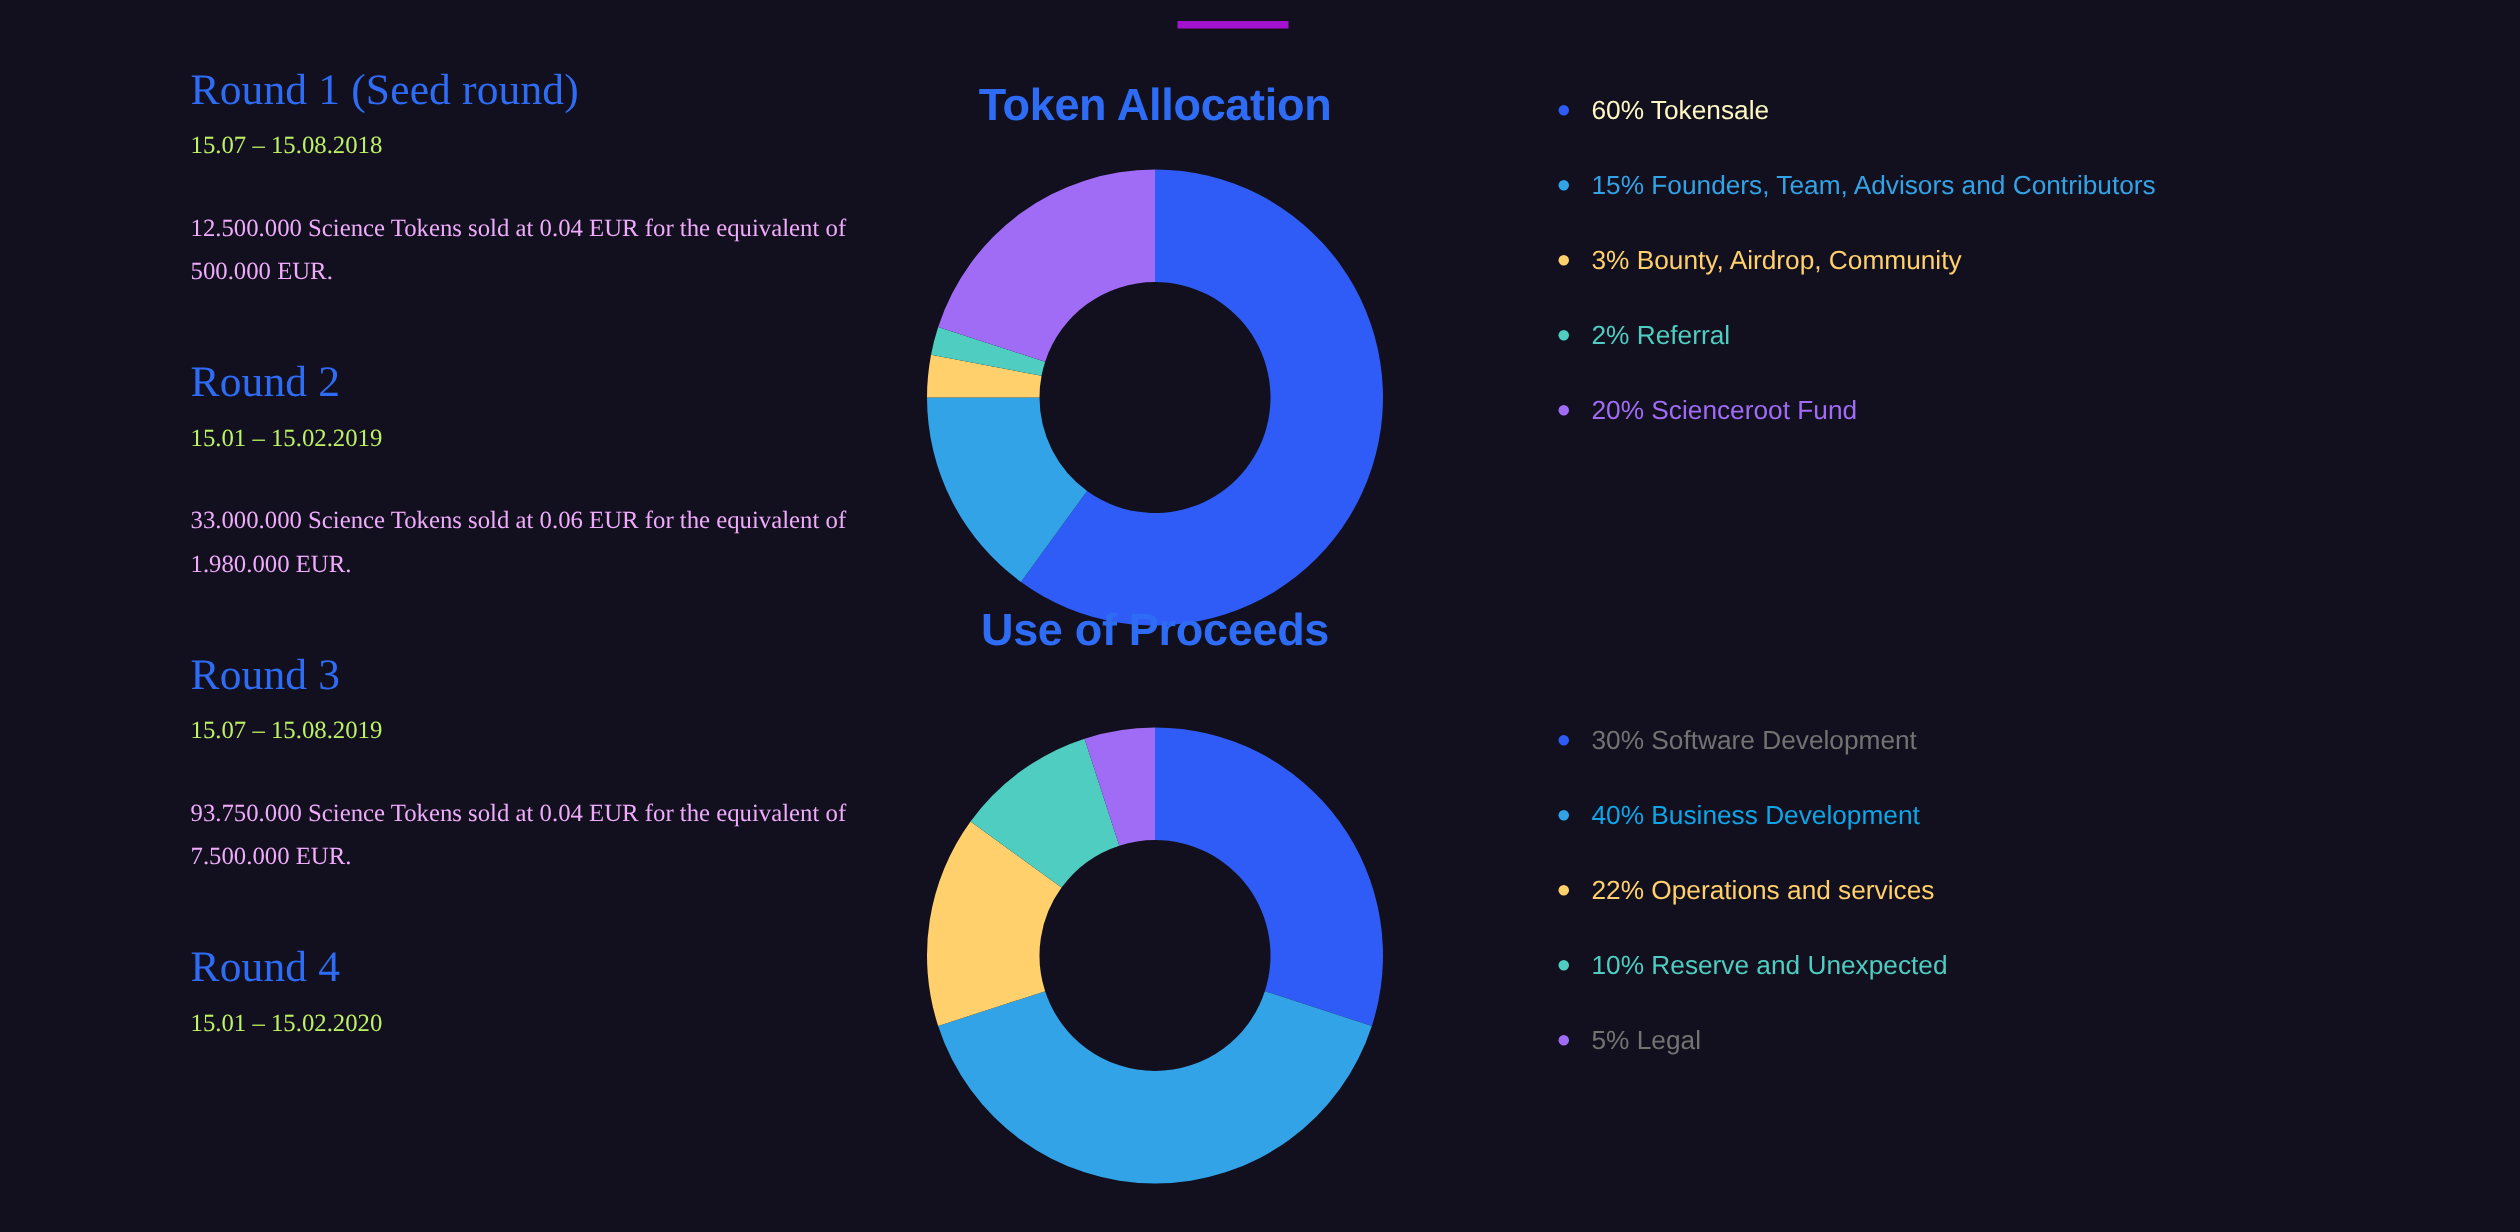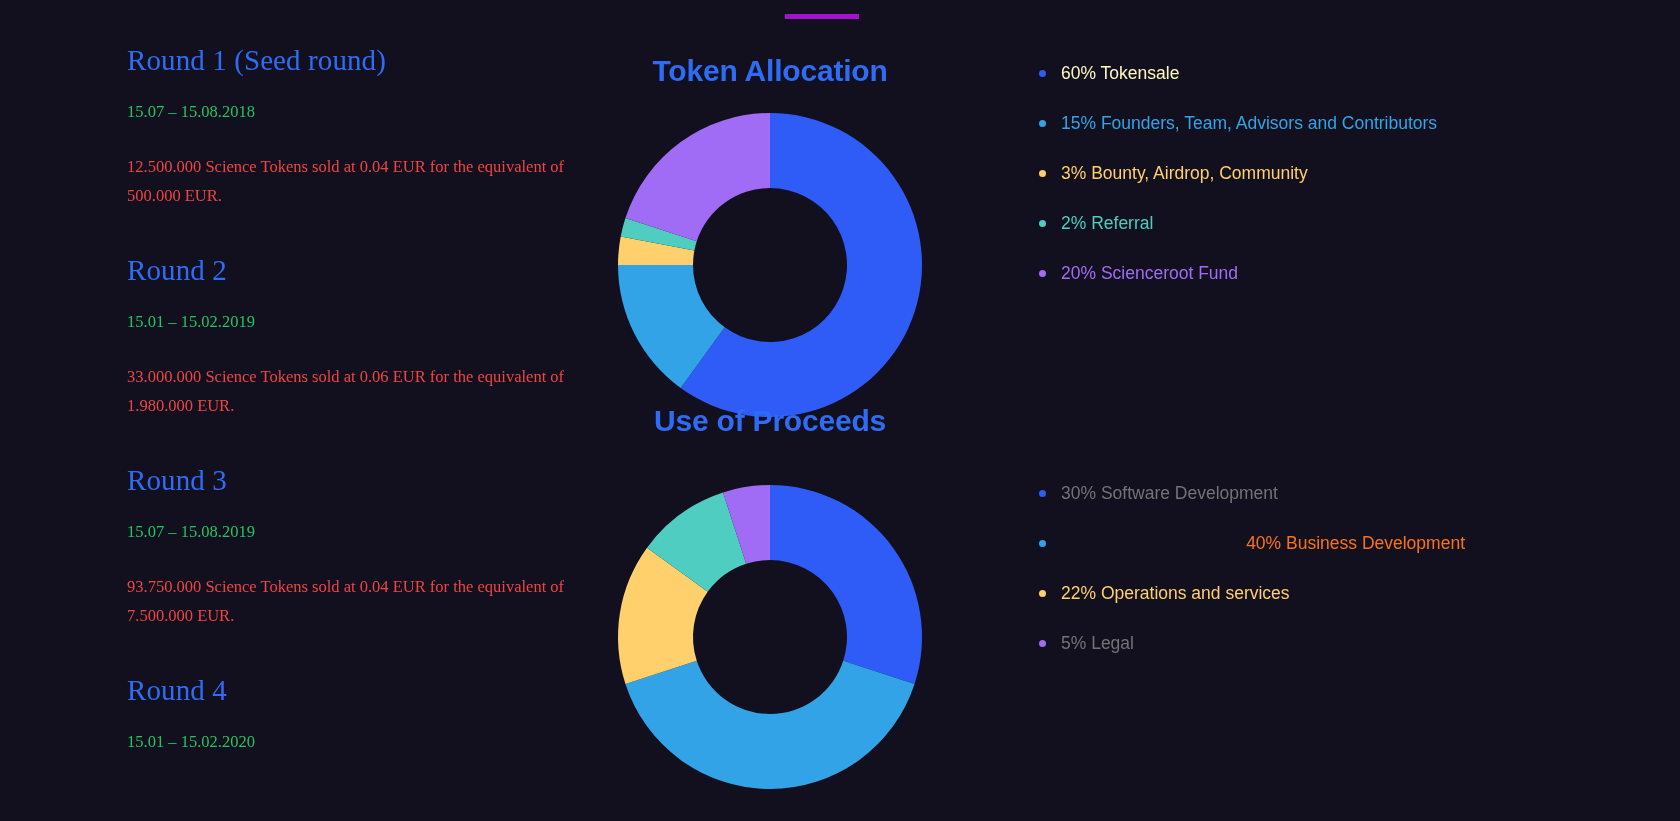--- a/index.html
+++ b/index.html
@@ -38,27 +38,27 @@
   .round-block { margin-bottom: 6px; }
   .round-title {
     color: #2f6cf6;
     font-size: 29px;
     font-weight: 400;
     line-height: 44px;
     letter-spacing: .1px;
     white-space: nowrap;
   }
   .round-date {
-    color: #22c55e;
+    color: #bef264;
     font-size: 16.5px;
     line-height: 24px;
-    margin-top: 18px;
+    margin-top: 3px;
   }
   .round-desc {
-    color: #ef4444;
+    color: #f0abfc;
     font-size: 16.5px;
     line-height: 29px;
     margin-top: 28px;
     width: 450px;
   }
   .round-block.r1 { margin-bottom: 38px; }
   .round-block.r2 { margin-bottom: 38px; }
   .round-block.r3 { margin-bottom: 38px; }
 
   
@@ -175,19 +175,20 @@
         <li class="legend-item" style="color: rgb(51, 163, 232);"><span class="bullet" style="background: rgb(51, 163, 232);"></span><span>15% Founders, Team, Advisors and Contributors</span></li>
         <li class="legend-item" style="color: rgb(255, 208, 107);"><span class="bullet" style="background: rgb(255, 208, 107);"></span><span>3% Bounty, Airdrop, Community</span></li>
         <li class="legend-item" style="color: rgb(78, 205, 192);"><span class="bullet" style="background: rgb(78, 205, 192);"></span><span>2% Referral</span></li>
         <li class="legend-item" style="color: rgb(160, 108, 245);"><span class="bullet" style="background: rgb(160, 108, 245);"></span><span>20% Scienceroot Fund</span></li>
       </ul>
   </div>
 
   <div class="legend-col l2">
     <ul class="legend-list" id="legend-1">
         <li class="legend-item" style="color: #737373;"><span class="bullet" style="background: rgb(47, 92, 246);"></span><span>30% Software Development</span></li>
-        <li class="legend-item" style="color: #f97316; text-align: right;"><span class="bullet" style="background: rgb(51, 163, 232);"></span><span>40% Business Development</span></li>
+        <li class="legend-item" style="color: #0ea5e9;"><span class="bullet" style="background: rgb(51, 163, 232);"></span><span>40% Business Development</span></li>
         <li class="legend-item" style="color: rgb(255, 208, 107);"><span class="bullet" style="background: rgb(255, 208, 107);"></span><span>22% Operations and services</span></li>
+        <li class="legend-item" style="color: rgb(78, 205, 192);"><span class="bullet" style="background: rgb(78, 205, 192);"></span><span>10% Reserve and Unexpected</span></li>
         <li class="legend-item" style="color: #737373;"><span class="bullet" style="background: rgb(160, 108, 245);"></span><span>5% Legal</span></li>
       </ul>
   </div>
 
 </div>
 
 </body></html>

